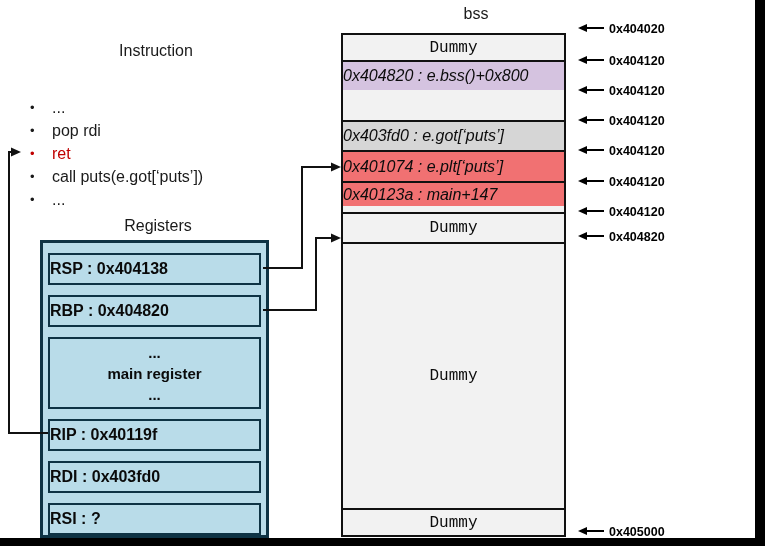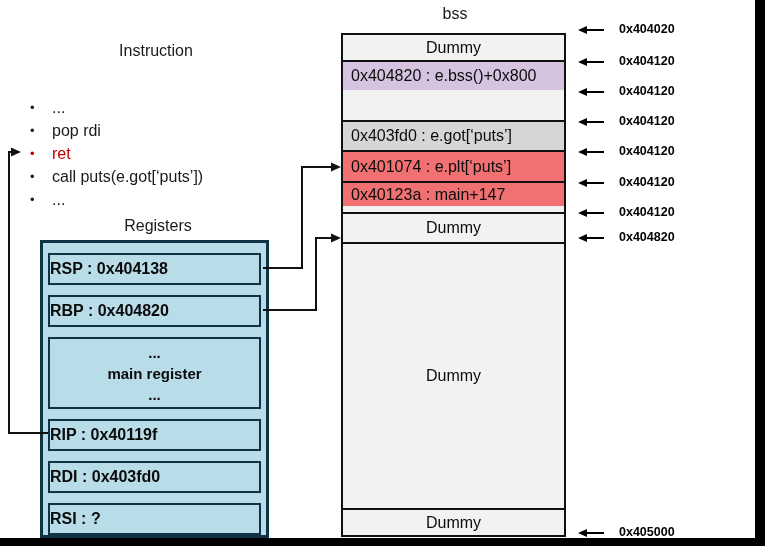--- a/index.html
+++ b/index.html
@@ -34,26 +34,26 @@
   
   .bss-box {
     position:absolute; left:341px; top:33px; width:221px; height:500px;
     border:2px solid #111; background:#f2f2f2;
   }
   .bss-row {
     position:absolute; left:0; width:100%; box-sizing:border-box;
     display:flex; align-items:center; font-size:16px; color:#0c0c0c;
   }
   .bss-row.bt { border-top:2px solid #111; }
-  .bss-row.center { justify-content:center; }
-  .bss-row.left { padding-left:8px; }
+  .bss-row.center { justify-content:center;font-family:Liberation Mono, monospace; }
+  .bss-row.left { padding-left:0;font-style:italic; }
 
   
   .addr {
-    position:absolute; left:577px; display:flex; align-items:flex-end; gap:14px;
+    position:absolute; left:577px; display:flex; align-items:flex-start; gap:4px;
     font-weight:bold; font-size:12.5px; color:#000; white-space:nowrap;
   }
   svg.overlay { position:absolute; left:0; top:0; pointer-events:none; }
 </style>
 </head>
 <body>
 
 <div class="canvas">
 
   <div class="abs title" style="left:56px; top:42px; width:200px;">Instruction</div>
@@ -89,21 +89,21 @@
     <div class="reg-box center" style="top:94px; height:72px;">
       <span>...</span>
       <span>main register</span>
       <span>...</span>
     </div>
     <div class="reg-box" style="top:176px; height:32px;">RIP : 0x40119f</div>
     <div class="reg-box" style="top:218px; height:32px;">RDI : 0x403fd0</div>
     <div class="reg-box" style="top:260px; height:32px;">RSI : ?</div>
   </div>
 
-  <div class="abs title" style="left:355px; top:5px; width:200px;">bss</div>
+  <div class="abs title" style="left:376px; top:5px; width:200px;">bss</div>
 
   <div class="bss-box">
     <div class="bss-row center" style="top: 0px; height: 25px; background-color: rgb(242, 242, 242);">Dummy</div>
     <div class="bss-row bt left" style="top: 25px; height: 30px; background-color: rgb(213, 195, 224);">0x404820 : e.bss()+0x800</div>
     <div class="bss-row bt left" style="top: 85px; height: 30px; background-color: rgb(214, 214, 214);">0x403fd0 : e.got[‘puts’]</div>
     <div class="bss-row bt left" style="top: 115px; height: 31px; background-color: rgb(241, 113, 114);">0x401074 : e.plt[‘puts’]</div>
     <div class="bss-row bt left" style="top: 146px; height: 25px; background-color: rgb(241, 113, 114);">0x40123a : main+147</div>
     <div class="bss-row bt center" style="top: 177px; height: 30px; background-color: rgb(242, 242, 242);">Dummy</div>
     <div class="bss-row bt center" style="top: 207px; height: 266px; background-color: rgb(242, 242, 242);">Dummy</div>
     <div class="bss-row bt center" style="top: 473px; height: 27px; background-color: rgb(242, 242, 242);">Dummy</div>

